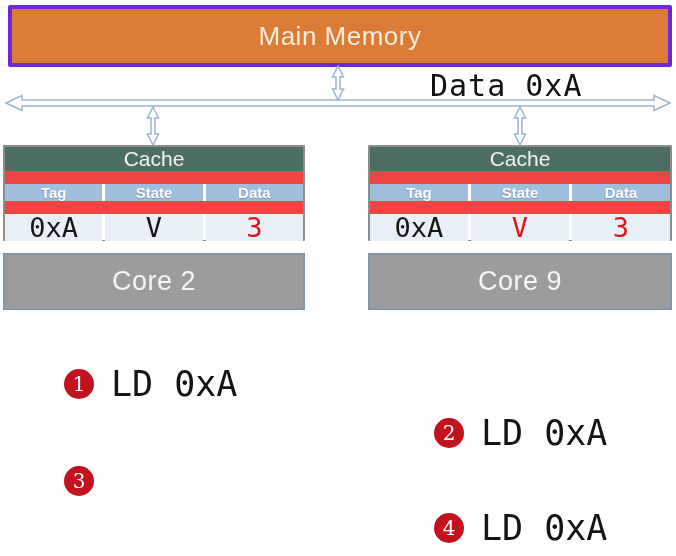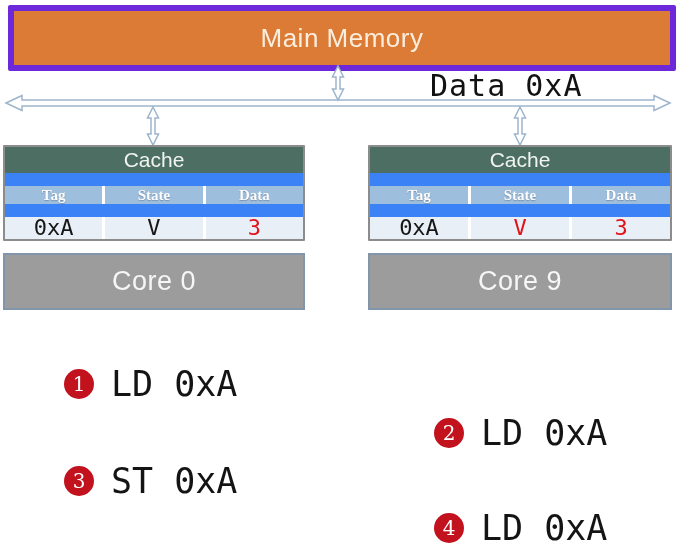--- a/index.html
+++ b/index.html
@@ -5,63 +5,62 @@
   html,body{margin:0;padding:0;background:#fff;}
   #canvas{
     position:relative;width:676px;height:556px;background:#ffffff;
     font-family:"Liberation Sans",sans-serif;overflow:hidden;
   }
   .abs{position:absolute;}
 
   
   .memory{
     left:8px;top:5px;width:656px;height:54px;
-    background:#db7b35;border:6px solid #6d28d9;border-radius:2px;
+    background:#db7b35;border:4px solid #6d28d9;border-radius:2px;
     display:flex;align-items:center;justify-content:center;
     color:#fbeede;font-size:26px;letter-spacing:.5px;
   }
 
   
   .bus-label{
     left:430px;top:68px;
     font-family:"DejaVu Sans Mono",monospace;
     font-size:30px;color:#121212;letter-spacing:1px;white-space:nowrap;
   }
 
   
   .wires{left:0;top:0;width:676px;height:556px;pointer-events:none;}
   .wires path{fill:#ffffff;stroke:#9db5cc;stroke-width:1.5;}
 
   
   .cache-table{
-    top:145px;height:92px;background:#3b82f6;
+    top:145px;height:92px;background:#ef4444;
     border:2px solid #8c8c8c;border-radius:1px;
     display:flex;flex-direction:column;gap:13px;
   }
   .cache-table.left{left:3px;width:298px;}
   .cache-table.right{left:368px;width:300px;}
   .cache-title{
     height:34px;background:#4d6e62;color:#eff4f0;
     display:flex;align-items:center;justify-content:center;
     font-size:21px;
   }
   .cache-cols,.cache-vals{
     display:grid;grid-template-columns:1fr 1fr 1fr;gap:3px;background:#fff;
   }
   .cache-cols{height:23px;}
   .cache-vals{height:26px;flex:1;}
   .col-cell{
     background:#9dbedc;color:#fdfdfd;font-weight:bold;font-size:15px;
     display:flex;align-items:center;justify-content:center;
     text-shadow:0 1px 1px rgba(80,90,110,.45);
-    font-family:Liberation Serif, serif;
   }
   .val-cell{
     background:#e9eff7;color:#161616;
-    font-family:"DejaVu Sans Mono",monospace;font-size:22px;line-height:1;
+    font-family:"DejaVu Sans Mono",monospace;font-size:27px;line-height:1;
     display:flex;align-items:center;justify-content:center;
   }
 
   
   .core{
     top:253px;height:53px;background:#9c9c9c;border:2px solid #8296ab;
     display:flex;align-items:center;justify-content:center;
     color:#f6f6f6;font-size:27px;letter-spacing:.5px;
   }
   .core.left{left:3px;width:298px;}
@@ -123,36 +122,35 @@
       <div class="col-cell">Data</div>
     </div>
     <div class="cache-vals">
       <div class="val-cell" style="color: rgb(22, 22, 22);">0xA</div>
       <div class="val-cell" style="color: rgb(225, 18, 26);">V</div>
       <div class="val-cell" style="color: rgb(225, 18, 26);">3</div>
     </div>
   </div>
 
   <div class="abs core left">
-    <span>Core 0</span>
+    <span>Core 2</span>
   </div>
   <div class="abs core right">
     <span>Core 9</span>
   </div>
 
   <div class="abs op" style="left:64px;top:369px;">
     <div class="op-badge">1</div>
     <div class="op-text">LD 0xA</div>
   </div>
   <div class="abs op" style="left:434px;top:418px;">
     <div class="op-badge">2</div>
     <div class="op-text">LD 0xA</div>
   </div>
   <div class="abs op" style="left:64px;top:466px;">
     <div class="op-badge">3</div>
-    <div class="op-text">ST 0xA</div>
   </div>
   <div class="abs op" style="left:434px;top:513px;">
     <div class="op-badge">4</div>
     <div class="op-text">LD 0xA</div>
   </div>
 
 </div>
 
 </body></html>

